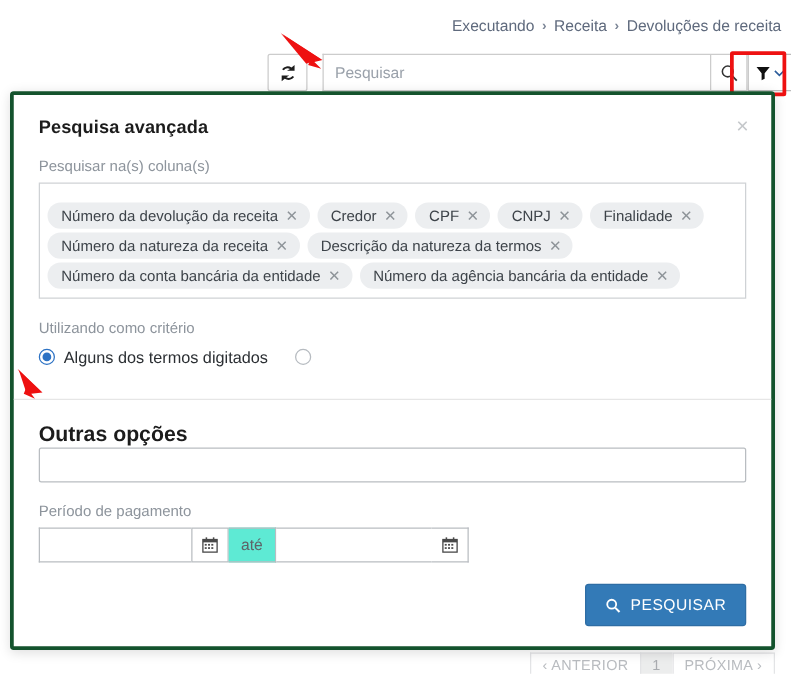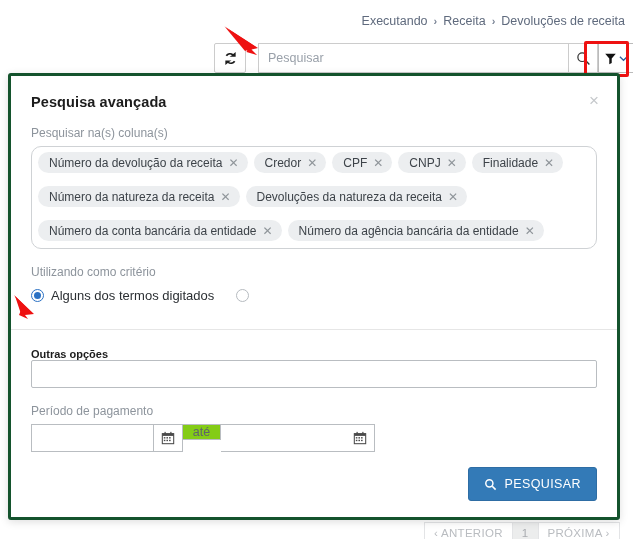--- a/index.html
+++ b/index.html
@@ -81,23 +81,23 @@
     display:flex; align-items:center; justify-content:center;
     color:#c5c8cb; font-size:17px; line-height:1; cursor:pointer;
     font-family:"Liberation Sans", sans-serif;
   }
 
   .modal-body { padding:0 20px; }
 
   .field-label { font-size:12px; color:#8d949c; margin:16px 0 6px 0; }
 
   .chips-box {
-    border:1px solid #cfd2d5; border-radius:10px; padding:5px 6px 7px 6px;
+    border:1px solid #cfd2d5; border-radius:0; padding:15px 6px 7px 6px;
     min-height:80px; background:#fff;
-    display:flex; flex-wrap:wrap; align-content:flex-start; gap:13px 6px;
+    display:flex; flex-wrap:wrap; align-content:flex-start; gap:3px 6px;
   }
   .chip {
     display:inline-flex; align-items:center; gap:6px;
     background:#eceef0; border-radius:11px; padding:3px 9px 3px 11px;
     font-size:12px; color:#3d4349; height:21px; white-space:nowrap;
     cursor:default;
   }
   .chip .chip-x { color:#8e9499; font-size:12px; cursor:pointer; line-height:1; }
 
   .radio-row { display:flex; align-items:center; gap:0; margin-top:9px; margin-bottom:26px; }
@@ -106,41 +106,41 @@
     width:13px; height:13px; border-radius:50%; border:1px solid #b6bbc0;
     background:#fff; display:flex; align-items:center; justify-content:center; flex:none;
   }
   .radio-item.checked .radio-outer { border-color:#2c72c4; }
   .radio-dot { width:7px; height:7px; border-radius:50%; background:#2c72c4; display:none; }
   .radio-item.checked .radio-dot { display:block; }
   .radio-label { font-size:13px; color:#2b2f33; }
 
   .divider { height:1px; background:#e6e6e6; margin:0 -20px; }
 
-  .section-title { font-size:11px; font-weight:bold; color:#1c1c1c; margin:18px 0 0 0; }
+  .section-title { font-size:17px; font-weight:bold; color:#1c1c1c; margin:18px 0 0 0; }
 
   .text-input {
     width:100%; height:28px; border:1px solid #b9bdc1; border-radius:2px;
     padding:0 8px; font-size:12.5px; outline:none; background:#fff;
     font-family:"Liberation Sans", sans-serif; color:#333;
   }
 
   .date-group { display:flex; align-items:stretch; height:28px; }
   .date-input {
     width:122px; height:28px; border:1px solid #b9bdc1; border-right:none;
     padding:0 8px; font-size:12.5px; outline:none; background:#fff;
     font-family:"Liberation Sans", sans-serif; color:#333;
   }
   .date-btn {
     width:30px; height:28px; border:1px solid #b9bdc1; background:#fff;
     display:flex; align-items:center; justify-content:center; cursor:pointer;
   }
   .date-sep {
-    min-width:38px; height:16px; border:1px solid #b9bdc1; border-left:none;
-    background:#84cc16; display:flex; align-items:center; justify-content:center;
+    min-width:38px; height:28px; border:1px solid #b9bdc1; border-left:none;
+    background:#5eead4; display:flex; align-items:center; justify-content:center;
     font-size:12.5px; color:#5e6469; padding:0 9px;
   }
   .date-input.second { border-left:none; width:124px; }
   .date-btn.second { border-left:none; }
 
   .modal-foot {
     position:absolute; left:0; right:0; bottom:0; height:66px;
     display:flex; align-items:center; justify-content:flex-end;
     padding:0 20px;
   }
@@ -241,21 +241,21 @@
         </span>
         <span class="chip">
           <span>Finalidade</span>
           <span class="chip-x">✕</span>
         </span>
         <span class="chip">
           <span>Número da natureza da receita</span>
           <span class="chip-x">✕</span>
         </span>
         <span class="chip">
-          <span>Devoluções da natureza da receita</span>
+          <span>Descrição da natureza da termos</span>
           <span class="chip-x">✕</span>
         </span>
         <span class="chip">
           <span>Número da conta bancária da entidade</span>
           <span class="chip-x">✕</span>
         </span>
         <span class="chip">
           <span>Número da agência bancária da entidade</span>
           <span class="chip-x">✕</span>
         </span>

